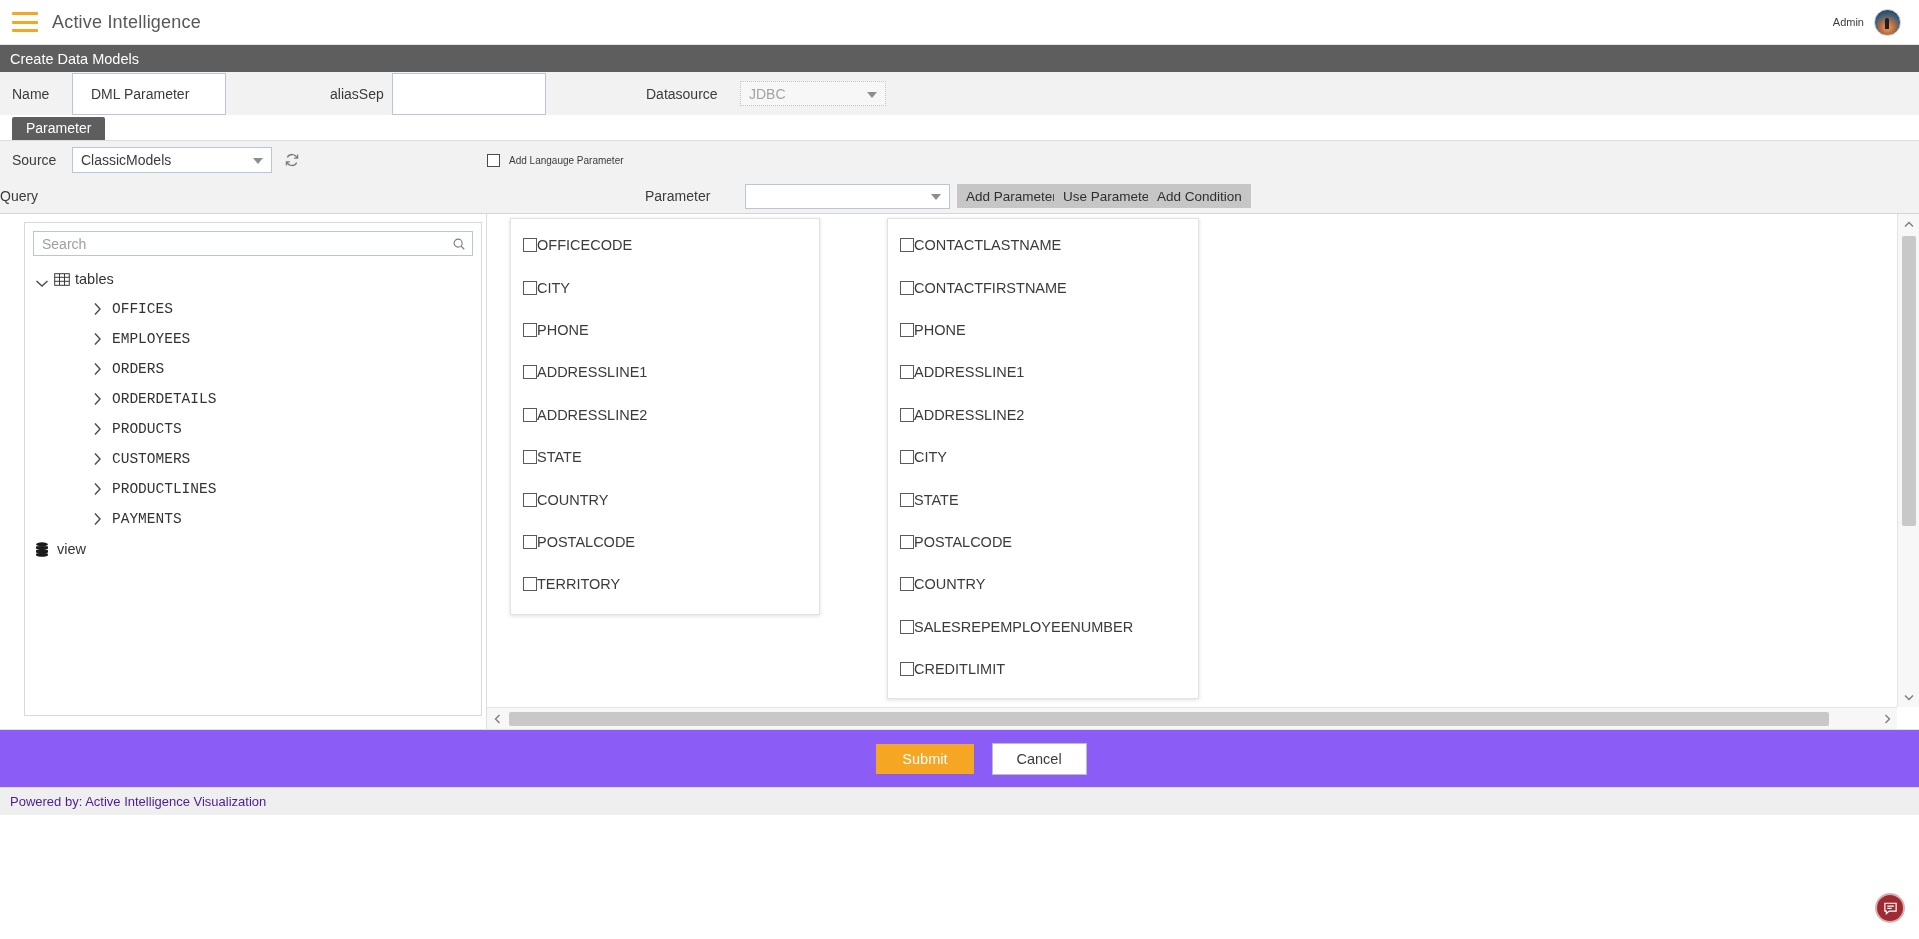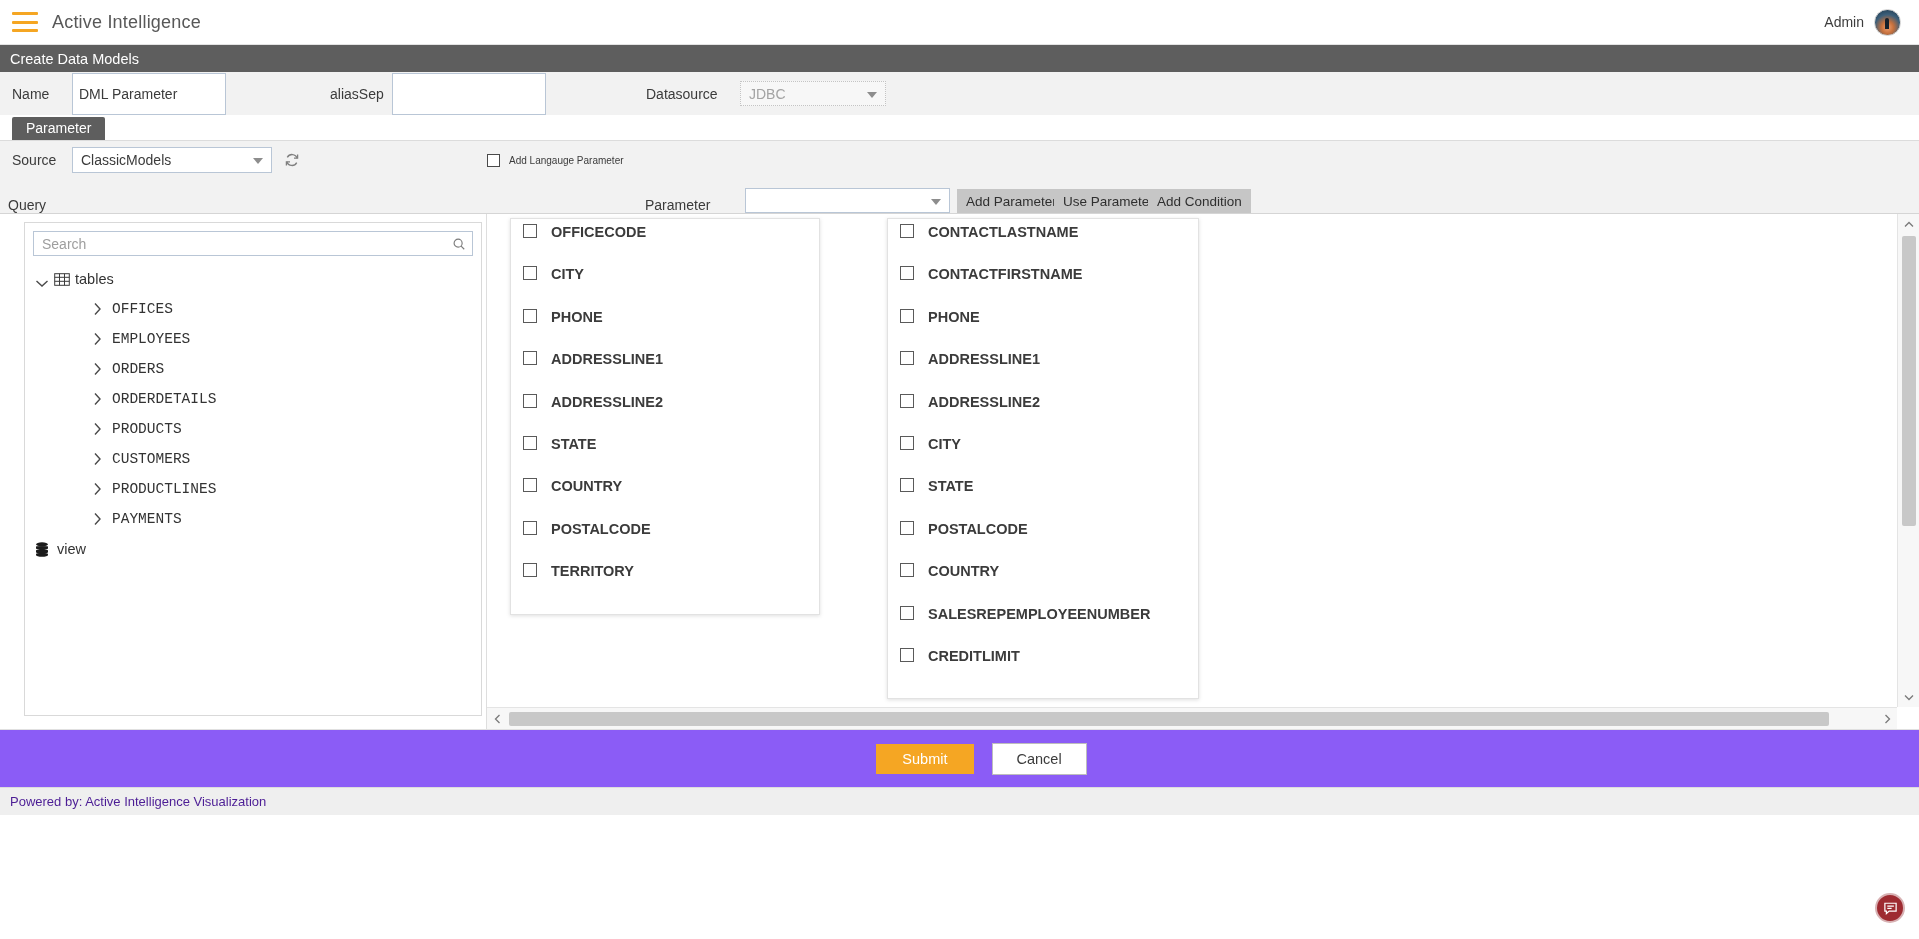--- a/index.html
+++ b/index.html
@@ -34,21 +34,21 @@
   }
   .app-title {
     font-size: 18px;
     color: #585858;
     letter-spacing: 0.2px;
   }
   .topbar-right {
     margin-left: auto;
     display: flex; align-items: center; gap: 10px;
   }
-  .admin-label { font-size: 14px; color: #3d3d3d; }
+  .admin-label { font-size: 11px; color: #3d3d3d; }
   .avatar {
     width: 27px; height: 27px; border-radius: 50%;
     background: radial-gradient(circle at 50% 70%, #f0a070 0%, #c6703c 28%, #3c5f7a 60%, #1b3346 100%);
     border: 1px solid #cfcfcf;
     position: relative; overflow: hidden;
   }
   .avatar::after {
     content: ""; position: absolute;
     left: 48%; top: 35%; width: 4px; height: 11px;
     background: #15202b; border-radius: 2px 2px 0 0;
@@ -75,21 +75,21 @@
     position: relative;
   }
   .fld-label { font-size: 14px; color: #3b3b3b; }
   .lbl-name  { width: 60px; }
   .lbl-alias { position: absolute; left: 330px; }
   .lbl-datasource { position: absolute; left: 646px; }
 
   .text-input {
     height: 42px; border: 1px solid #b9c6d6; background: #ffffff;
     font-family: "Liberation Sans", sans-serif; font-size: 14px;
-    color: #3b3b3b; padding: 0 6px; outline: none;
+    color: #3b3b3b; padding: 0 18px; outline: none;
   }
   .inp-name  { width: 154px; }
   .inp-alias { position: absolute; left: 392px; width: 154px; }
 
   .select-box {
     height: 25px; background: #f7f7f7; border: 1px dotted #c4c4c4;
     display: flex; align-items: center; padding: 0 8px;
     font-size: 14px; color: #a3a3a3; position: relative;
   }
   .sel-datasource { position: absolute; left: 740px; width: 146px; }
@@ -134,22 +134,22 @@
   .lang-chk-wrap {
     position: absolute; left: 487px; display: flex; align-items: center; gap: 9px;
   }
   .chkbox {
     width: 13px; height: 13px; border: 1.6px solid #4a4a4a;
     background: #ffffff; display: inline-block; flex: 0 0 auto;
   }
   .chk-label { font-size: 10px; color: #3b3b3b; }
 
   .param-row2 {
-    height: 34px; display: flex; align-items: flex-end;
-    padding-left: 8px; position: relative;
+    height: 34px; display: flex; align-items: center;
+    padding-left: 0; position: relative;
   }
   .query-label { font-size: 14px; color: #3b3b3b; }
   .param-label { position: absolute; left: 645px; font-size: 14px; color: #3b3b3b; }
   .param-select {
     position: absolute; left: 745px; width: 205px; height: 25px;
     background: #ffffff; border: 1px solid #b9c6d6;
     display: flex; align-items: center; padding: 0 8px;
     font-size: 14px; color: #3b3b3b;
   }
   .btn-grey {
@@ -238,22 +238,22 @@
   }
   .col-card {
     position: absolute; background: #ffffff;
     border: 1px solid #e2e2e2;
     box-shadow: 0 1px 4px rgba(0,0,0,0.13);
     padding: 5px 0 8px 0;
   }
   .col-1 { left: 23px;  top: 4px;  width: 310px; }
   .col-2 { left: 400px; top: 4px;  width: 312px; }
   .field-row {
-    height: 42.4px; display: flex; 
-    padding-left: 12px; gap: 14px; cursor: pointer; font-weight: bold;
+    height: 42.4px; display: flex; align-items: center;
+    padding-left: 12px; cursor: pointer;
   }
   .field-label { font-size: 14.5px; color: #3b3b3b; }
   .chkbox-lg { width: 14px; height: 14px; border: 1.7px solid #5a5a5a; background:#fff; flex:0 0 auto; }
 
   
   .vscroll {
     position: absolute; right: 0; top: 0; bottom: 22px; width: 22px;
     background: #f7f7f7; border-left: 1px solid #e4e4e4;
   }
   .vscroll .arrow-up, .vscroll .arrow-dn {

